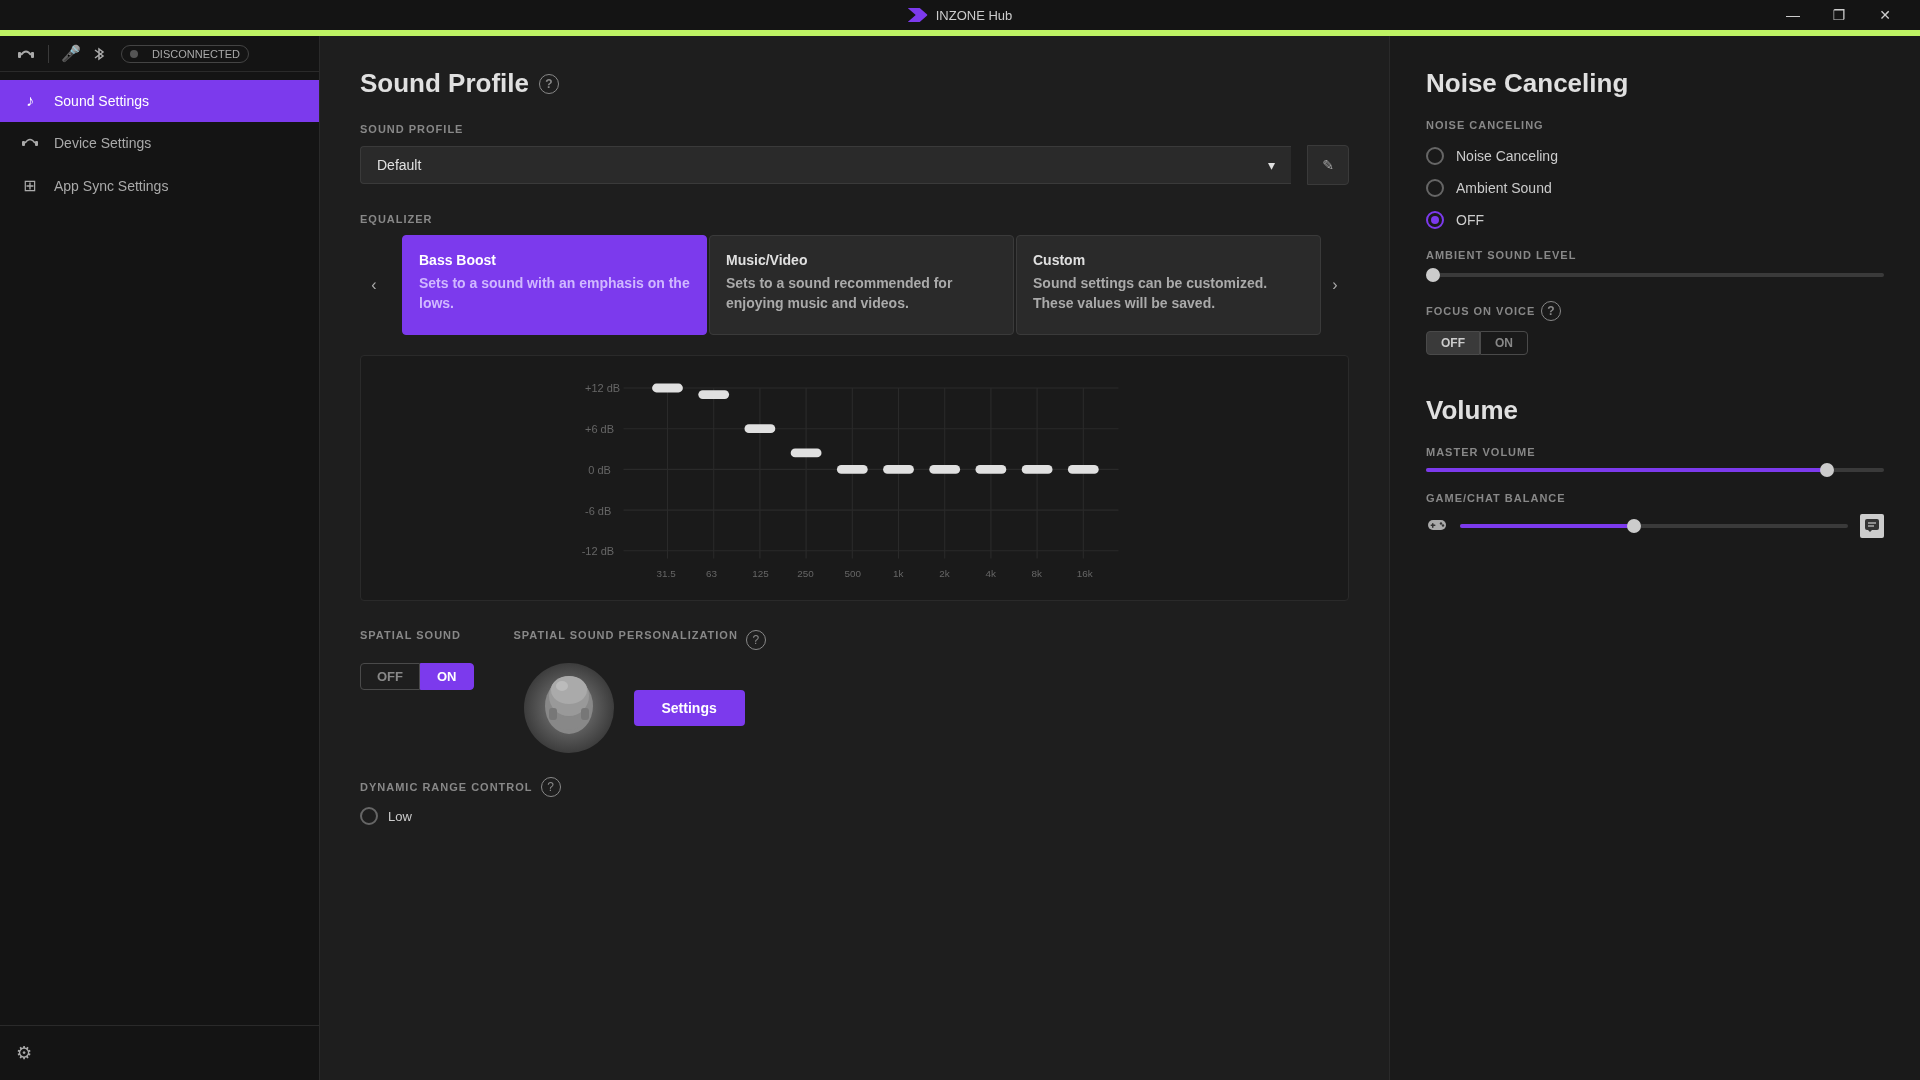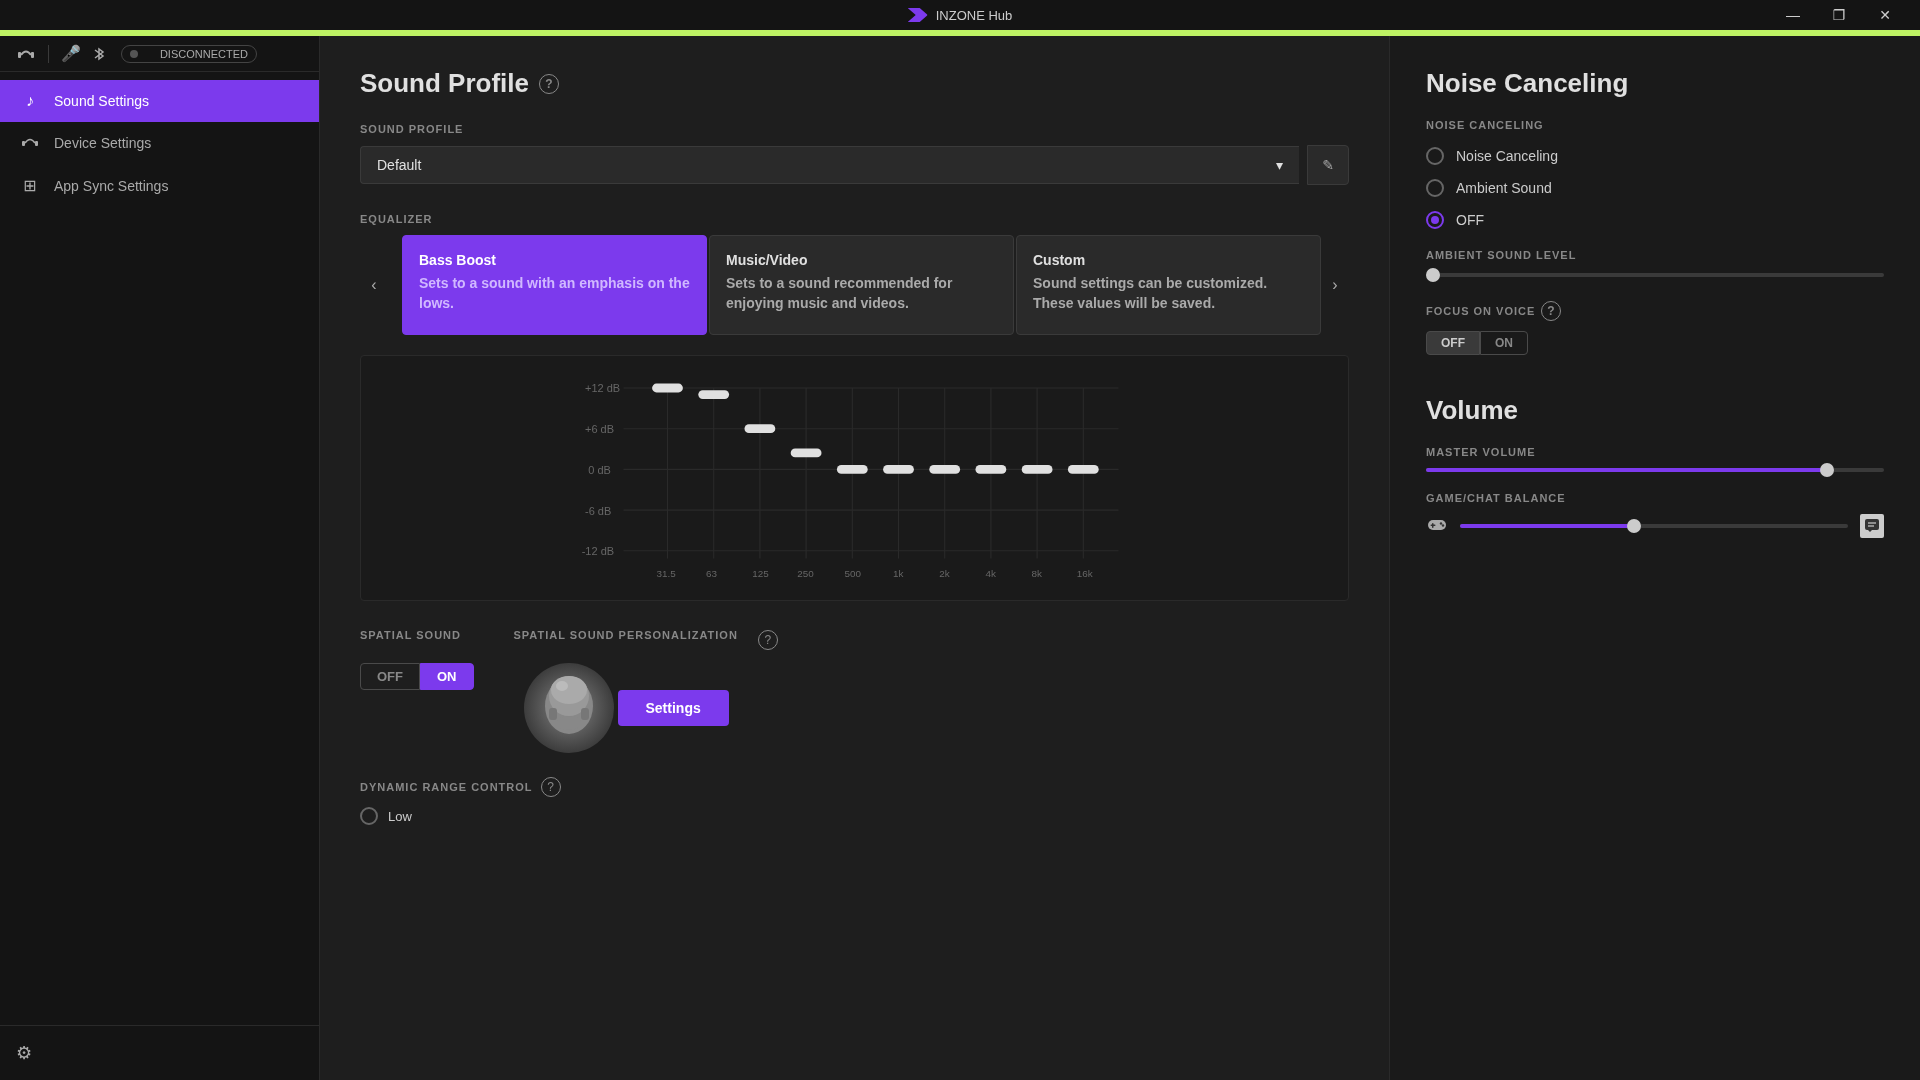--- a/index.html
+++ b/index.html
@@ -72,21 +72,21 @@
       width: 320px;
       background: #141414;
       display: flex;
       flex-direction: column;
       border-right: 1px solid #2a2a2a;
       flex-shrink: 0;
     }
     .disconnected-badge {
       display: flex;
       align-items: center;
-      gap: 22px;
+      gap: 14px;
       font-size: 11px;
       color: #aaa;
       padding: 2px 8px;
       border: 1px solid #444;
       border-radius: 12px;
       margin-left: 4px;
     }
     .bt-dot {
       width: 8px;
       height: 8px;
@@ -165,21 +165,21 @@
       color: #888;
       letter-spacing: 1px;
       margin-bottom: 10px;
       text-transform: uppercase;
     }
 
     
     .dropdown-row {
       display: flex;
       align-items: center;
-      gap: 8px;
+      gap: 16px;
       margin-bottom: 28px;
     }
     .dropdown-select {
       flex: 1;
       background: #2a2a2a;
       border: 1px solid #3a3a3a;
       border-right: none;
       border-radius: 4px 0 0 4px;
       padding: 10px 16px;
       color: #e0e0e0;
@@ -298,21 +298,21 @@
     .spatial-personalization {
       flex: 1;
       display: flex;
       flex-direction: column;
       gap: 12px;
       align-items: flex-start;
     }
     .spatial-persona-header {
       display: flex;
       align-items: center;
-      gap: 20px;
+      gap: 8px;
     }
     .head-icon {
       width: 90px;
       height: 90px;
       background: radial-gradient(circle, #666 30%, #333 80%);
       border-radius: 50%;
       display: flex;
       align-items: center;
       justify-content: center;
       overflow: hidden;
@@ -728,21 +728,21 @@
             <span>ON</span>
           </div>
         </div>
       </div>
 
       <div class="spatial-personalization">
         <div class="spatial-persona-header">
           <div class="sub-label">SPATIAL SOUND PERSONALIZATION</div>
           <span class="help-circle">?</span>
         </div>
-        <div style="display:flex;align-items:center;gap:4px">
+        <div style="display:flex;align-items:center;gap:20px">
           <div class="head-icon">
             <svg width="70" height="80" viewBox="0 0 70 80">
               <ellipse cx="35" cy="38" rx="24" ry="28" fill="#888"></ellipse>
               <ellipse cx="35" cy="28" rx="20" ry="20" fill="#999"></ellipse>
               <ellipse cx="35" cy="22" rx="18" ry="14" fill="#aaa"></ellipse>
               <ellipse cx="28" cy="18" rx="6" ry="5" fill="#bbb"></ellipse>
               <rect x="15" y="40" width="8" height="12" rx="3" fill="#777"></rect>
               <rect x="47" y="40" width="8" height="12" rx="3" fill="#777"></rect>
               <ellipse cx="35" cy="55" rx="12" ry="7" fill="#888"></ellipse>
             </svg>

